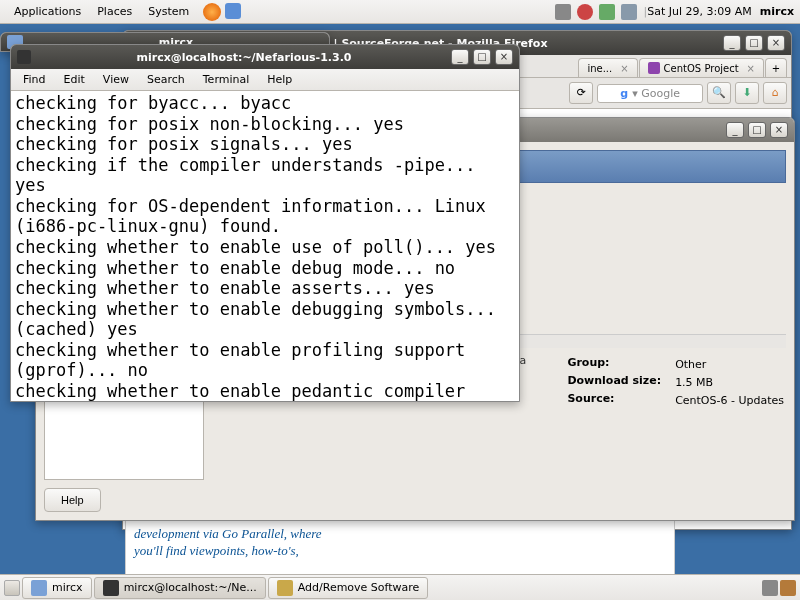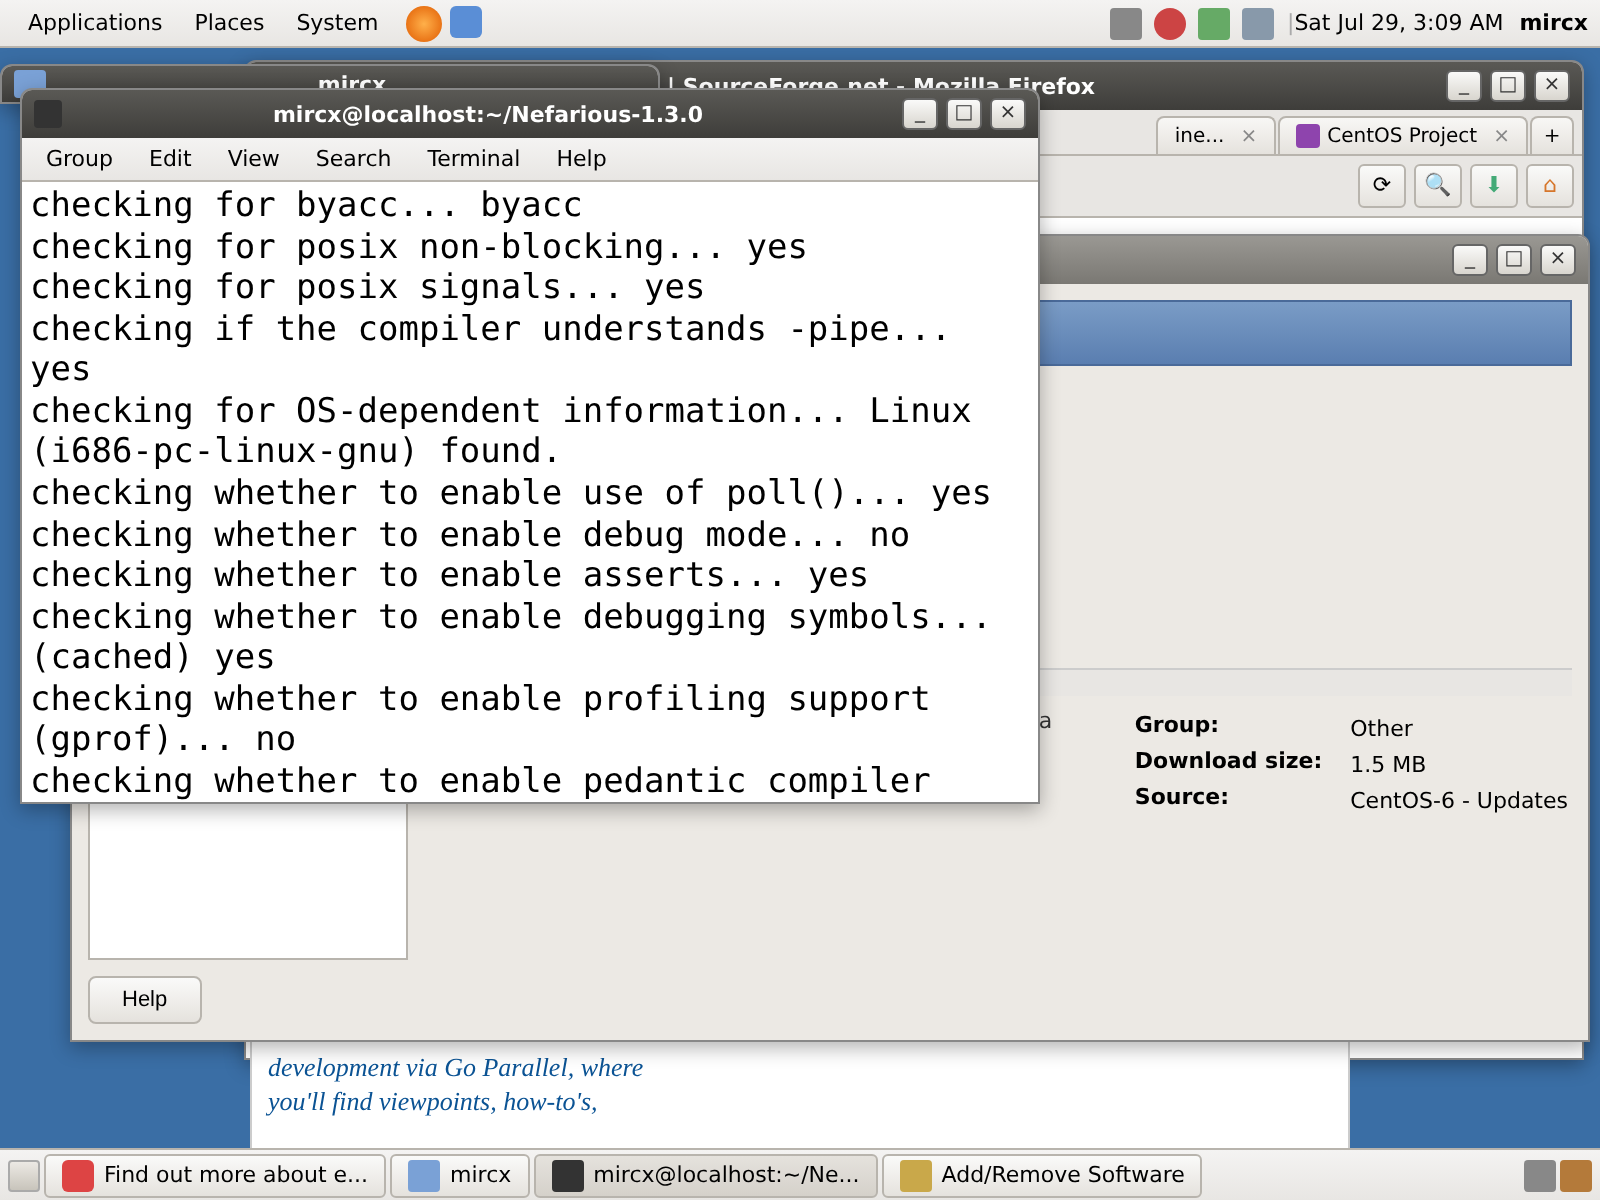--- a/index.html
+++ b/index.html
@@ -128,20 +128,21 @@
     <div class="ff-tab">
         <span style="width:12px;height:12px;background:#8e44ad;border-radius:2px"></span>
         <span>CentOS Project</span>
         <span class="x">×</span>
       </div>
     <div class="ff-tab" style="width:22px;justify-content:center">+</div>
   </div>
   <div class="ff-toolbar">
     <div style="flex:1"></div>
     <span class="ff-navbtn">⟳</span>
+    <span class="ff-search"><span style="color:#4285f4;font-weight:bold;margin-right:4px">g</span><span style="color:#888">▾ </span><span>Google</span></span>
     <span class="ff-navbtn">🔍</span>
     <span class="ff-navbtn" style="color:#4a7">⬇</span>
     <span class="ff-navbtn" style="color:#d6762b">⌂</span>
   </div>
   <div class="ff-content"></div>
 </div>
 
 <div class="sf-banner">
   <div class="sf-text">
     <div>development via Go Parallel, where</div>
@@ -227,21 +228,21 @@
   <div class="titlebar">
     <span style="width:14px;height:14px;background:#333;border-radius:2px;margin-right:6px"></span>
     <span class="title">mircx@localhost:~/Nefarious-1.3.0</span>
     <span class="win-controls">
       <span class="win-ctrl">_</span>
       <span class="win-ctrl">□</span>
       <span class="win-ctrl">×</span>
     </span>
   </div>
   <div class="menubar">
-    <span>Group</span>
+    <span>Find</span>
     <span>Edit</span>
     <span>View</span>
     <span>Search</span>
     <span>Terminal</span>
     <span>Help</span>
   </div>
   <div class="term-body" id="term-out">checking for byacc... byacc
 checking for posix non-blocking... yes
 checking for posix signals... yes
 checking if the compiler understands -pipe... yes
@@ -261,24 +262,20 @@
 checking for OpenSSL libraries... /usr/lib
 checking for Kerberos includes... /usr/kerberos/include
 checking for SSL_read in -lssl... no
 <span>configure: error: Unable to find </span><span class="hl">OpenSSL with sha256</span> support, Maybe you need to install the openssl and libssl-dev package, or use --with-openssl-includes and --with-openssl-libs if you have openssl installed in an odd location
 [mircx@localhost Nefarious-1.3.0]$ </div>
 </div>
 
 <div class="bottom-panel">
   <span class="task-icon" style="background:linear-gradient(#ece9e4,#c8c4bb);border:1px solid #aaa;border-radius:2px"></span>
   <div class="task-btn">
-      <span class="task-icon" style="background:#d44;border-radius:3px"></span>
-      <span>Find out more about e...</span>
-    </div>
-  <div class="task-btn">
       <span class="task-icon" style="background:#7aa1d6;border-radius:2px"></span>
       <span>mircx</span>
     </div>
   <div class="task-btn active">
       <span class="task-icon" style="background:#333;border-radius:2px"></span>
       <span>mircx@localhost:~/Ne...</span>
     </div>
   <div class="task-btn">
       <span class="task-icon" style="background:#c9a84a;border-radius:2px"></span>
       <span>Add/Remove Software</span>

